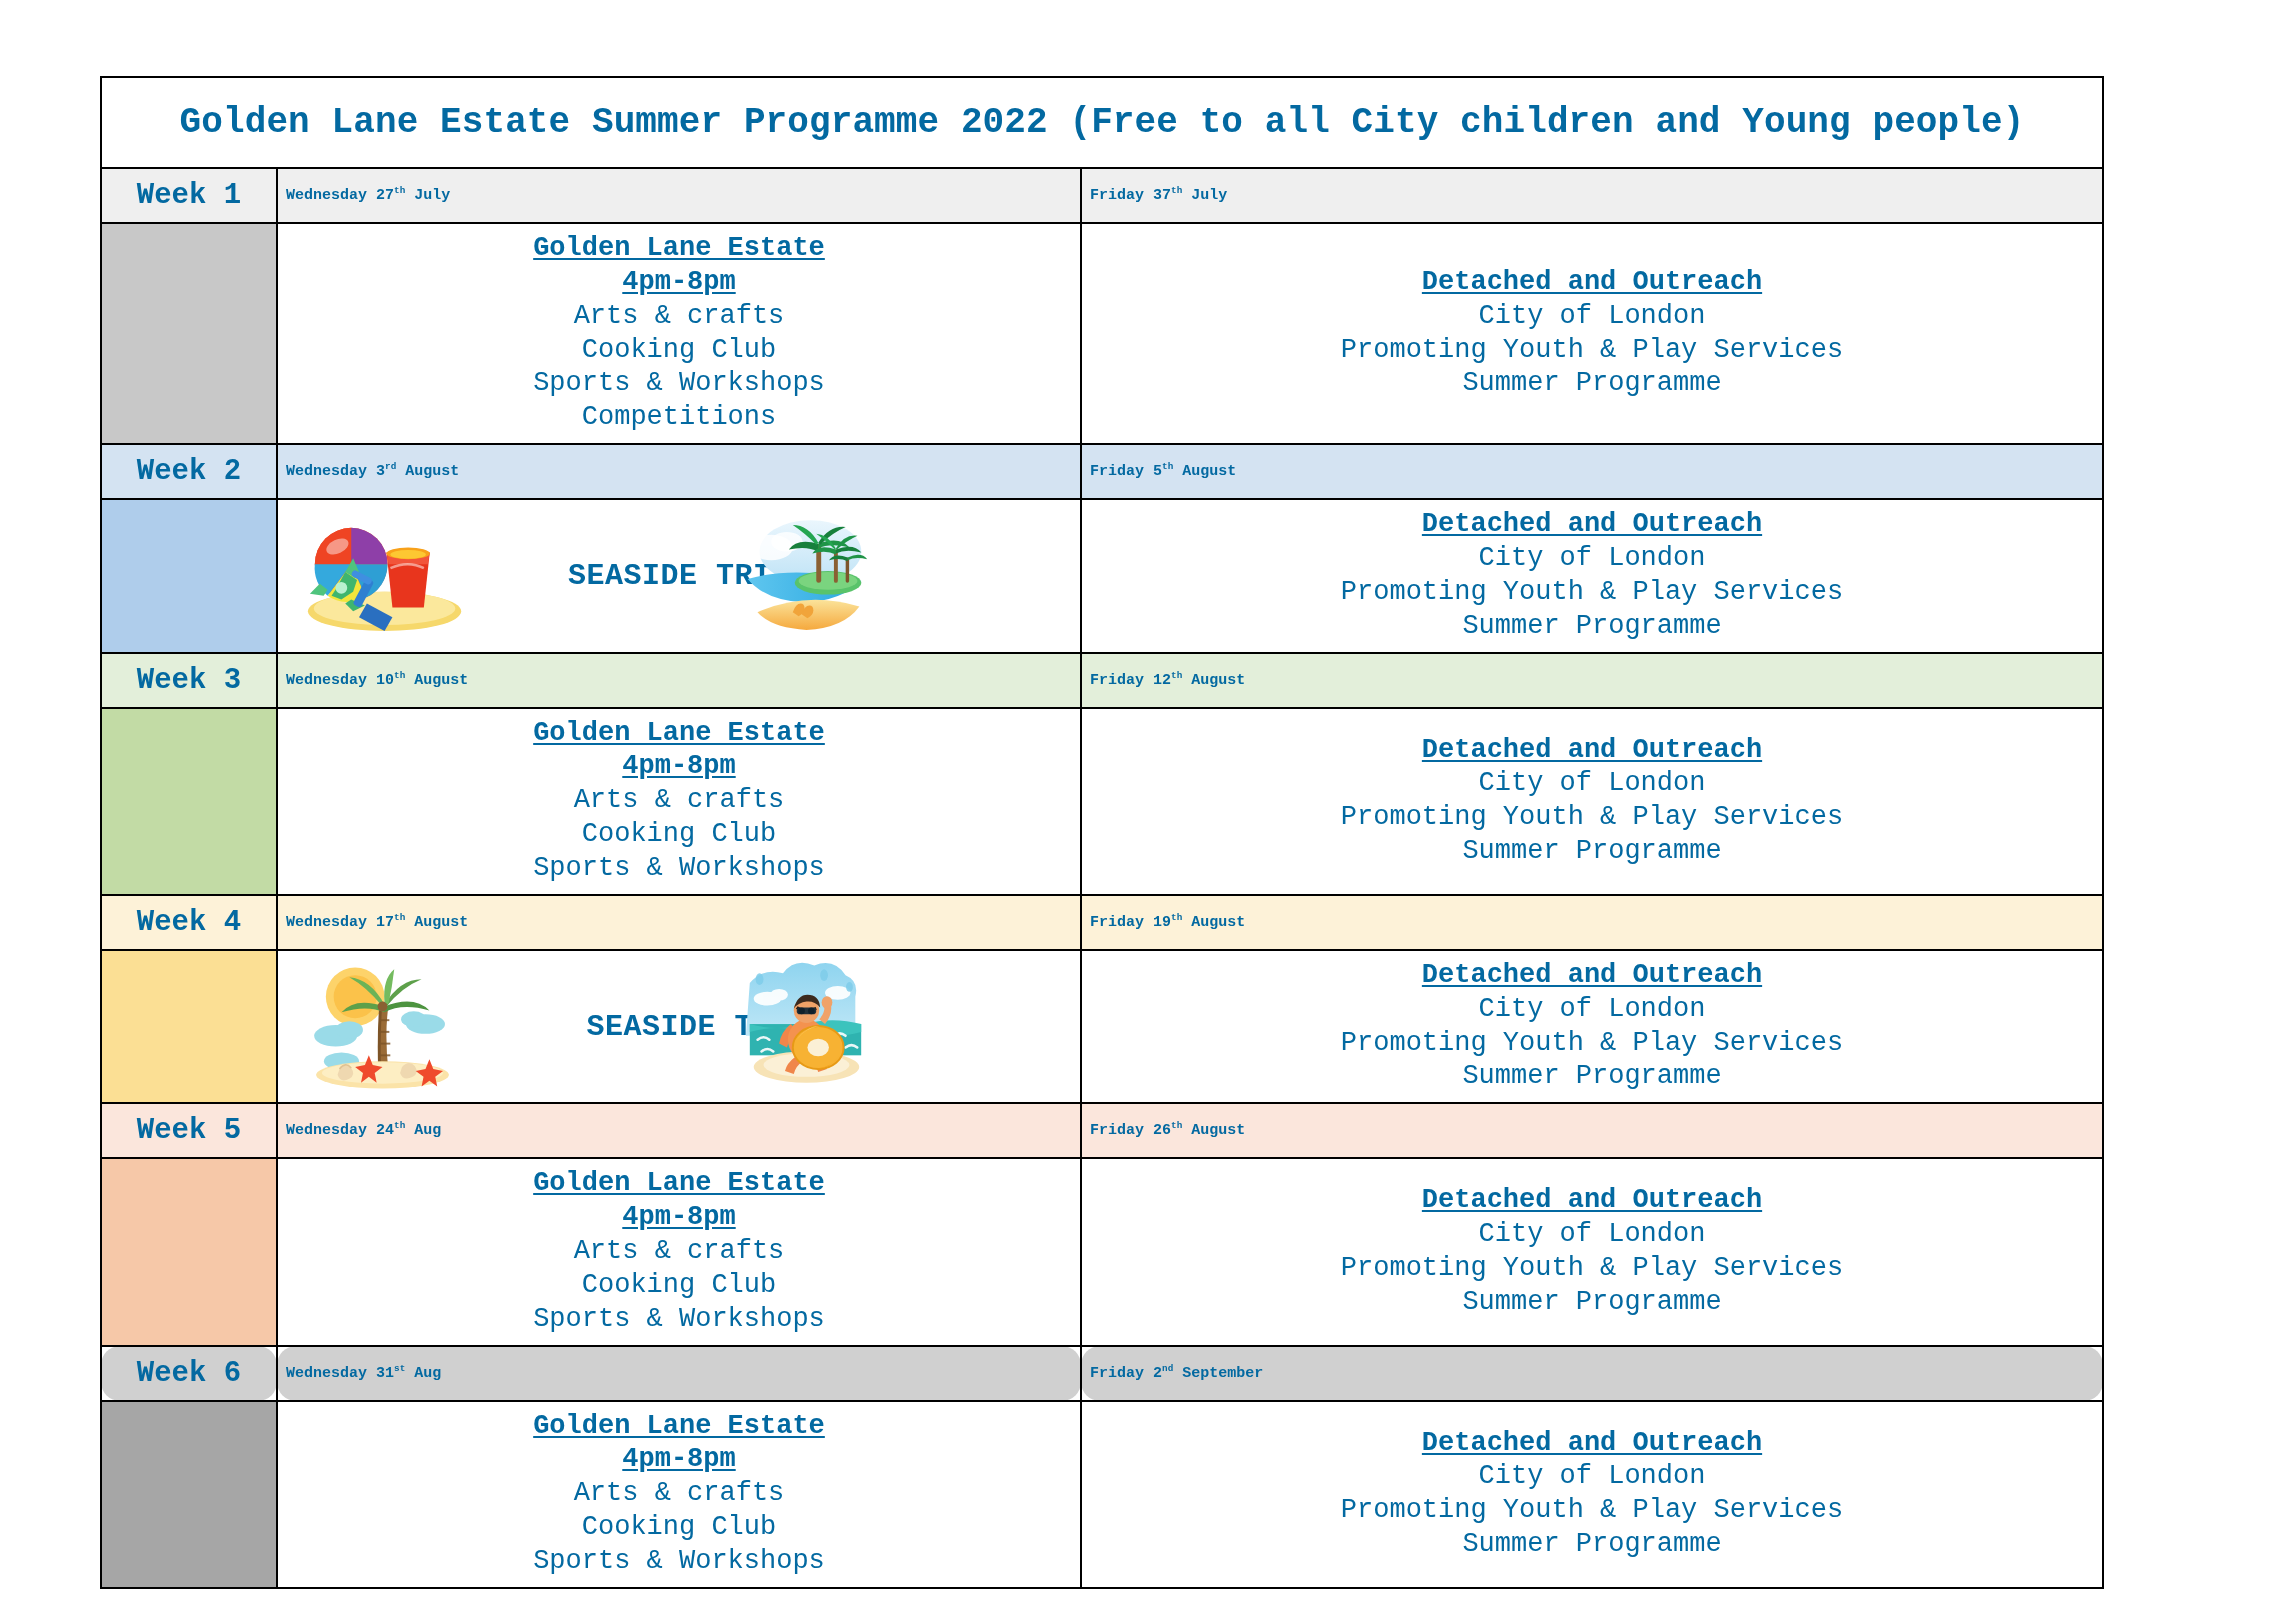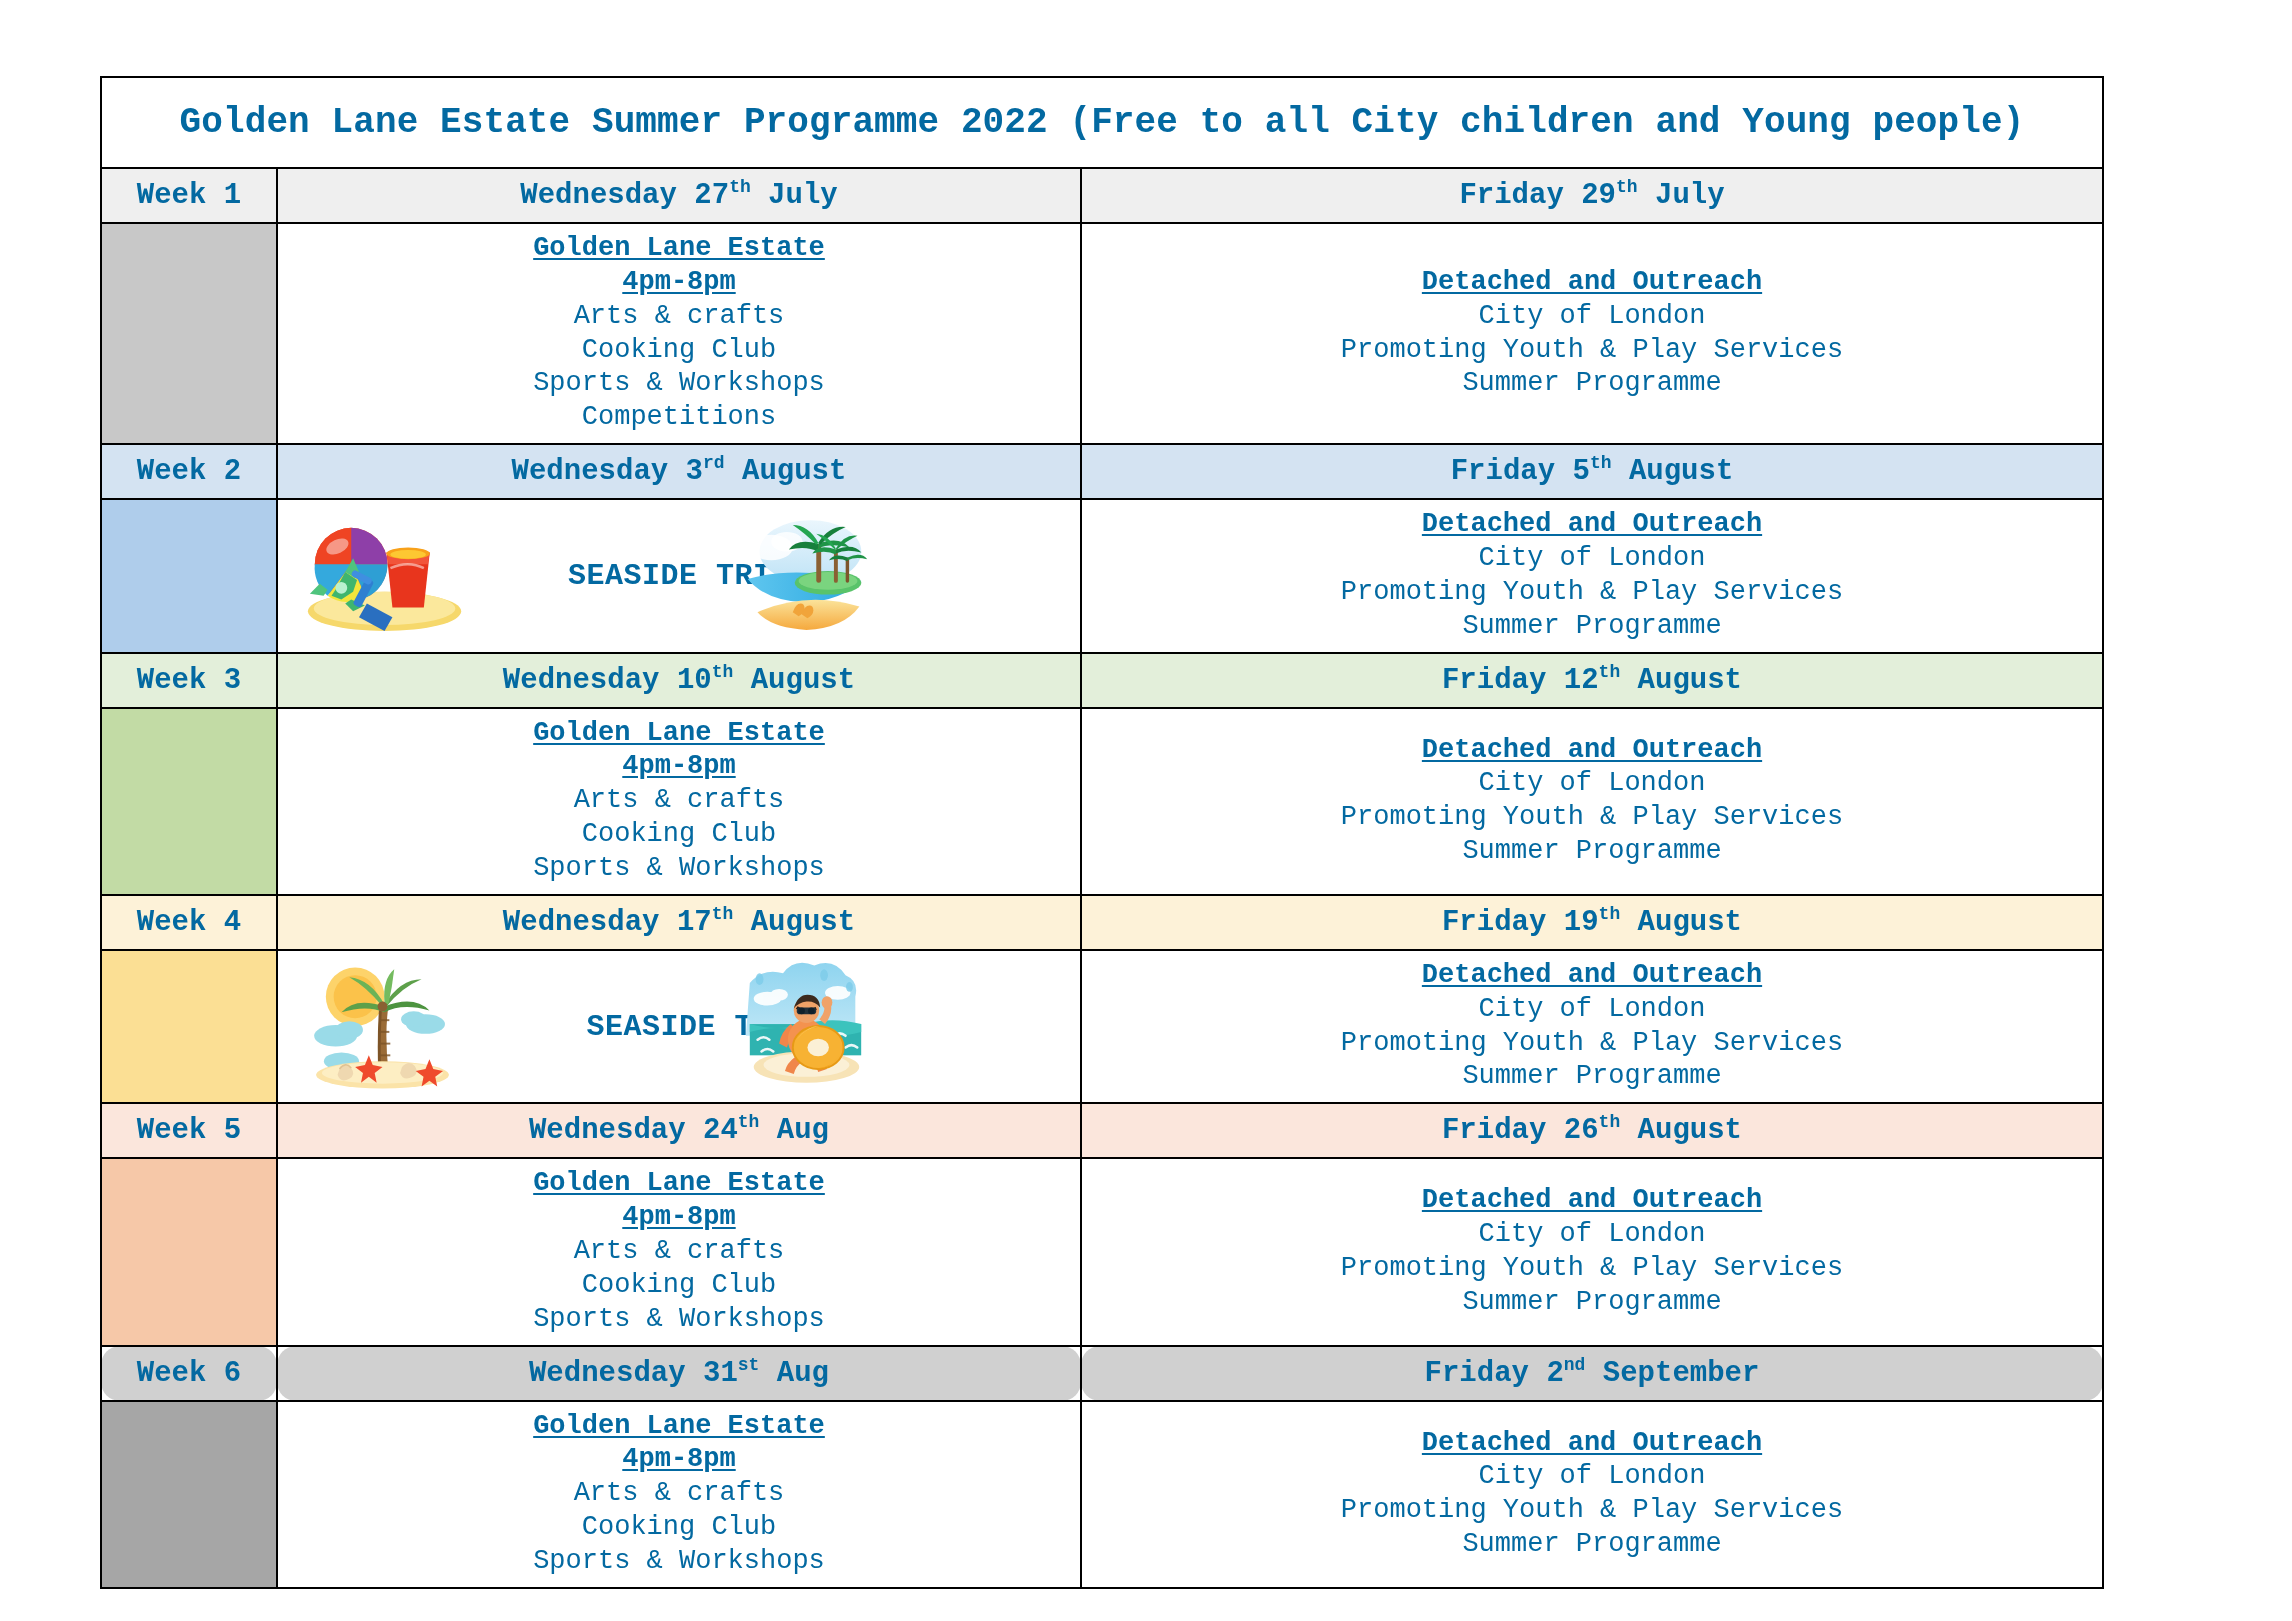--- a/index.html
+++ b/index.html
@@ -46,22 +46,21 @@
 
   
   .week-label{
     text-align:center;
     font-size:29px;
     font-weight:bold;
     height:37px;
     padding:2px 0;
   }
   .day-head{
-    text-align:center;
-    font-size:29px;
+    font-size:15px;
     font-weight:bold;
     height:37px;
     padding:2px 5.9px;
   }
   .day-head sup, .day-head .sup{
     font-size:0.62em;
     vertical-align:super;
     line-height:0;
   }
 
@@ -141,21 +140,21 @@
         <col class="c-wed">
         <col class="c-fri">
       </colgroup>
       <tbody id="tbody-root">
           <tr>
             <td class="title-cell" colspan="3">Golden Lane Estate Summer Programme 2022 (Free to all City children and Young people)</td>
           </tr>
           <tr>
             <td class="week-label bg-w1h">Week 1</td>
             <td class="day-head bg-w1h"><span>Wednesday</span> <span>27</span><sup class="sup">th</sup> <span>July</span></td>
-            <td class="day-head bg-w1h"><span>Friday</span> <span>29</span><sup class="sup">th</sup> <span>July</span></td>
+            <td class="day-head bg-w1h"><span>Friday</span> <span>37</span><sup class="sup">th</sup> <span>July</span></td>
           </tr>
           <tr>
             <td class="side-block bg-w1b"></td>
             <td class="body-cell">
               <span class="ln hd">Golden Lane Estate</span>
               <span class="ln hd">4pm-8pm</span>
               <span class="ln">Arts &amp; crafts</span>
               <span class="ln">Cooking Club</span>
               <span class="ln">Sports &amp; Workshops</span>
               <span class="ln">Competitions</span>

